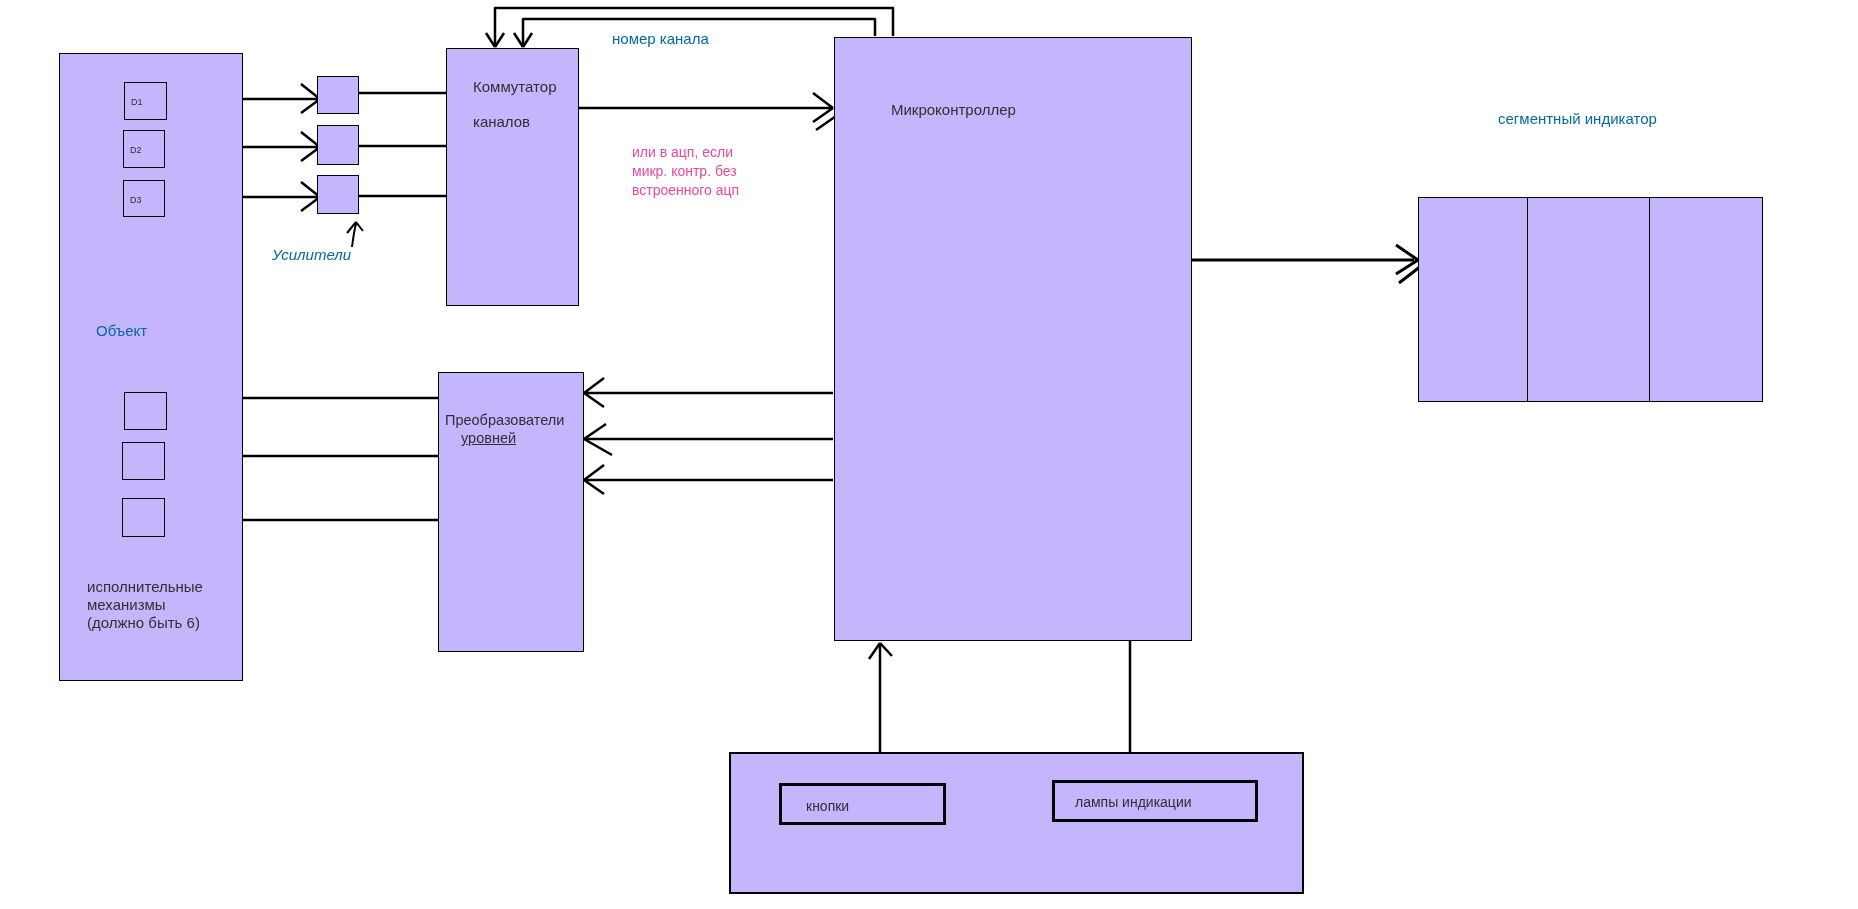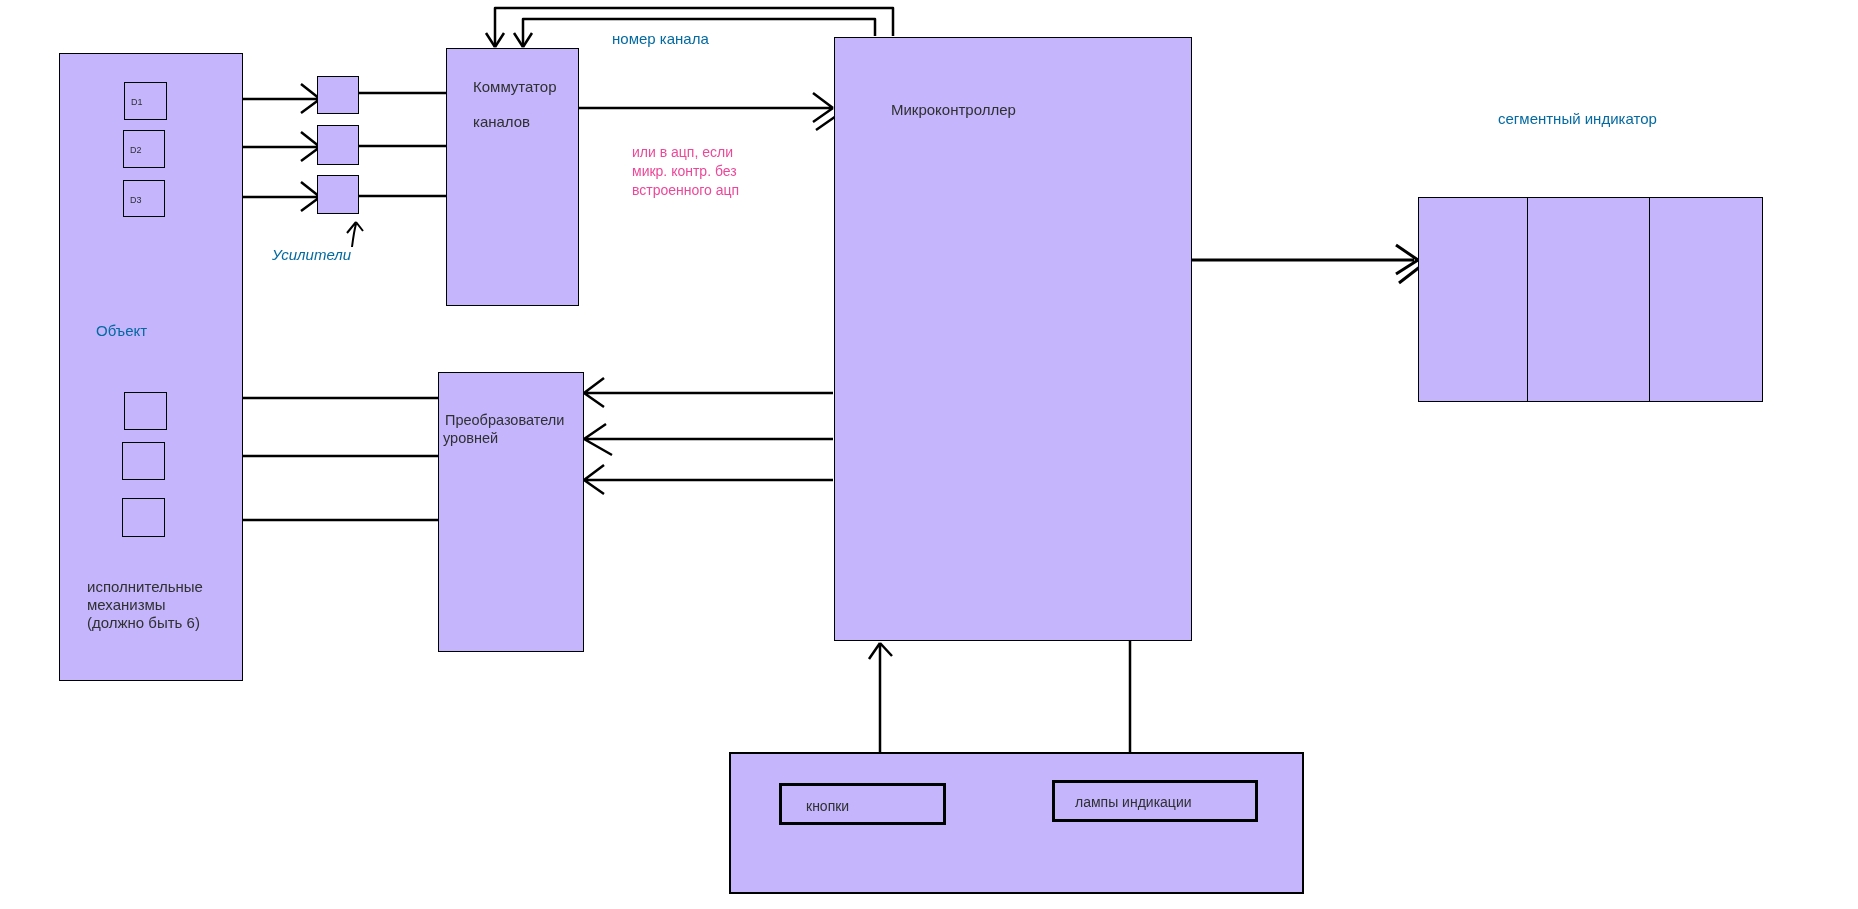--- a/index.html
+++ b/index.html
@@ -34,21 +34,21 @@
   #commutator-l2{left:26px;top:64px;position:absolute;font-size:15px;white-space:nowrap;}
   
   #channel-number-label{left:612px;top:30px;}
   #adc-note{left:632px;top:143px;font-size:14px;line-height:19px;position:absolute;color:#ec4899;}
   
   #mc-box{left:834px;top:37px;width:358px;height:604px;}
   #mc-label{left:56px;top:63px;position:absolute;font-size:15px;white-space:nowrap;}
   
   #conv-box{left:438px;top:372px;width:146px;height:280px;}
   #conv-l1{left:6px;top:39px;position:absolute;font-size:14.5px;white-space:nowrap;}
-  #conv-l2{left:4px;top:57px;position:absolute;font-size:14.5px;white-space:nowrap;}
+  #conv-l2{left:22px;top:57px;position:absolute;font-size:14.5px;white-space:nowrap;text-decoration:underline;}
   
   #act1-box{left:124px;top:392px;width:43px;height:38px;}
   #act2-box{left:122px;top:442px;width:43px;height:38px;}
   #act3-box{left:122px;top:498px;width:43px;height:39px;}
   #actuators-note{left:87px;top:578px;font-size:15px;line-height:18px;position:absolute;color:#303030;}
   
   #indicator-label{left:1498px;top:110px;}
   #indicator-box{left:1418px;top:197px;width:345px;height:205px;}
   .indicator-divider{position:absolute;top:0;width:0;height:100%;border-left:1.5px solid #000;}
   #divider-1{left:108px;}

